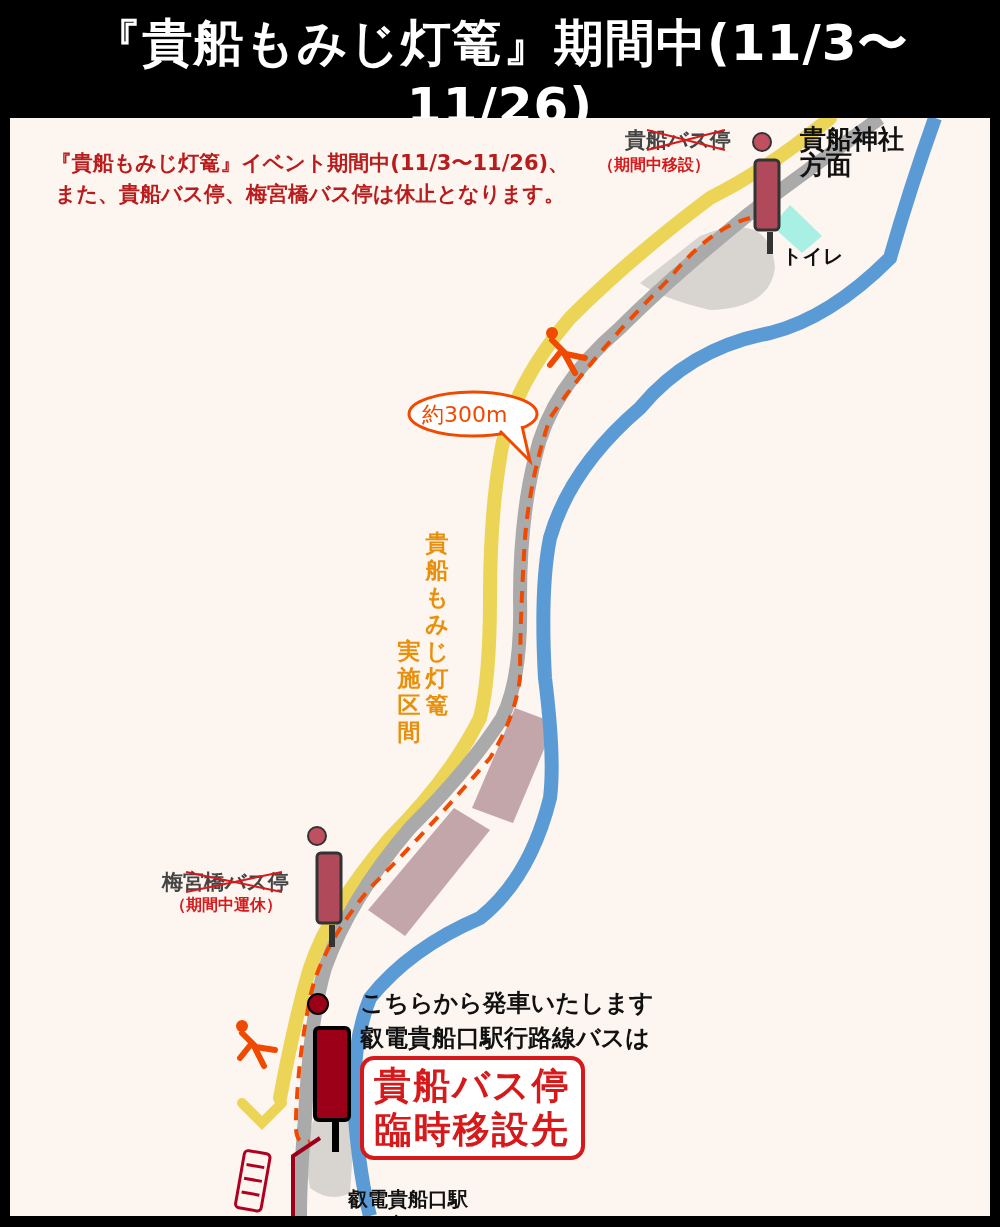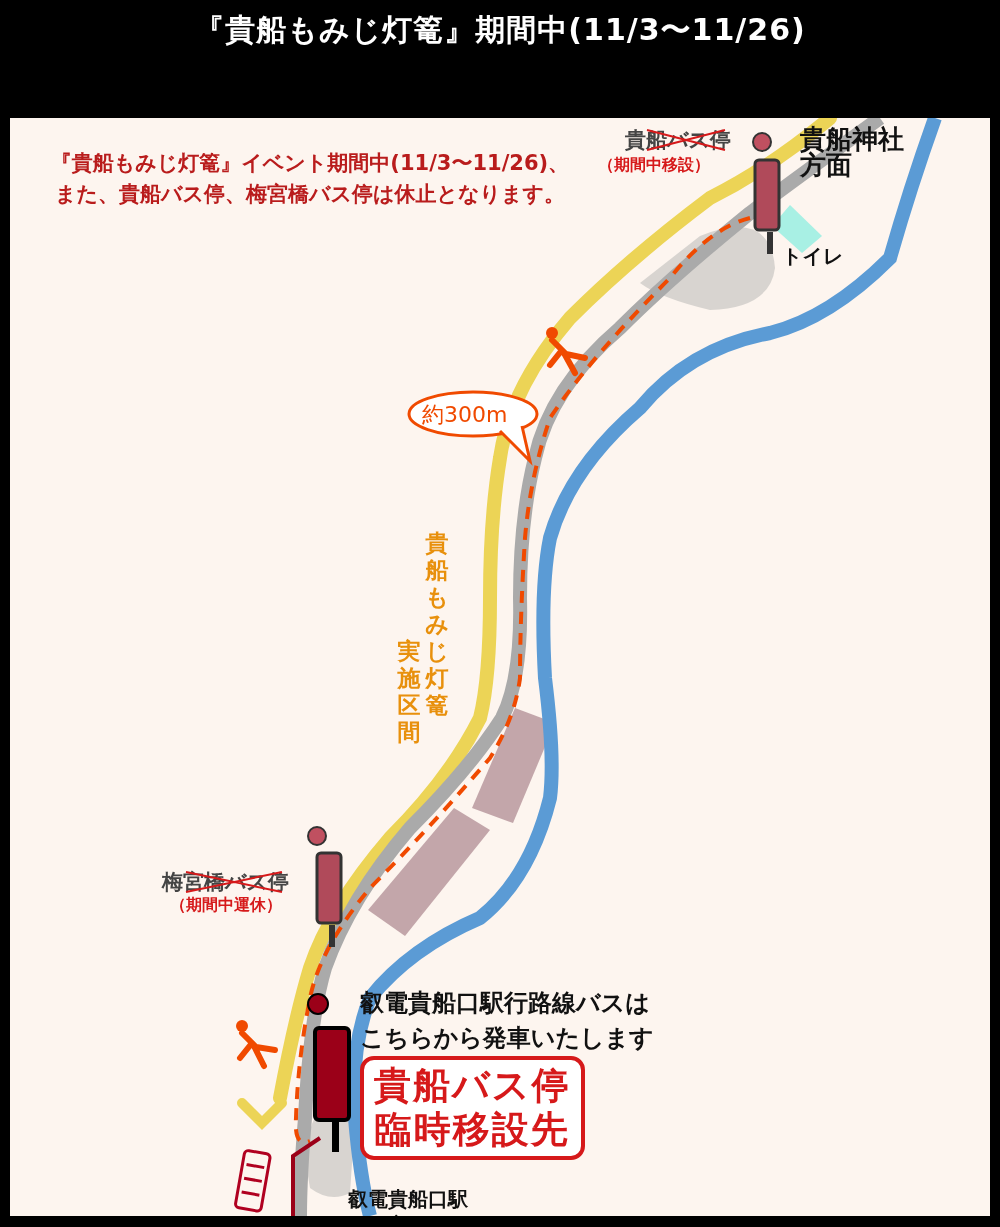--- a/index.html
+++ b/index.html
@@ -1,19 +1,19 @@
 <!DOCTYPE html>
 <html><head>
 <meta charset="utf-8">
 <style>
   html, body { margin:0; padding:0; }
   body { width:1000px; height:1227px; background:#000; position:relative; overflow:hidden;
          font-family:"DejaVu Sans", sans-serif; }
   .header { position:absolute; left:0; top:0; width:1000px; height:118px; color:#fff; text-align:center; }
-  .header .l1 { position:absolute; top:10px; left:0; width:100%; font-size:30px; font-weight:bold; letter-spacing:1px; }
+  .header .l1 { position:absolute; top:10px; left:0; width:100%; font-size:50px; font-weight:bold; letter-spacing:1px; }
   .header .l2 { position:absolute; top:62px; left:0; width:100%; font-size:42px; font-weight:bold; letter-spacing:3px; }
   .map { position:absolute; left:10px; top:118px; width:980px; height:1098px; background:#fdf5ef; overflow:hidden; }
   svg.bg { position:absolute; left:0; top:0; }
   .notice { position:absolute; left:0; top:30px; width:600px; text-align:center; font-size:21px; font-weight:bold; color:#b91c1c; line-height:31px; }
   .lbl { position:absolute; font-weight:bold; white-space:nowrap; }
   .strike { color:#444; font-size:21px; position:relative; }
   .strike svg { position:absolute; left:0; top:0; }
   .red { color:#d6191a; }
   .black { color:#111; }
   .vert { position:absolute; color:#e8900c; font-size:23px; font-weight:bold; line-height:27px; width:26px; text-align:center; }
@@ -126,22 +126,22 @@
 
   <div class="lbl strike" style="position:absolute;left:152px;top:750px;">
     <span>梅宮橋バス停</span>
     <svg width="130" height="28">
         <path d="M24 4 L120 24 M24 24 L120 4" stroke="#d6191a" stroke-width="2"></path>
       </svg>
   </div>
   <div class="lbl red" style="left:160px;top:777px;font-size:16px;">（期間中運休）</div>
 
   <div class="lbl black" style="left:350px;top:868px;font-size:24px;line-height:35px;">
+    <div>こちらから発車いたします</div>
     <div>叡電貴船口駅行路線バスは</div>
-    <div>こちらから発車いたします</div>
   </div>
   <div class="sign" style="left:350px;top:938px;">
     <div>貴船バス停</div>
     <div>臨時移設先</div>
   </div>
   <div class="lbl black" style="left:338px;top:1045px;font-size:20px;text-align:center;line-height:26px;margin-top:23px;">
     <div>叡電貴船口駅</div>
     <div>方面</div>
   </div>
 </div>

